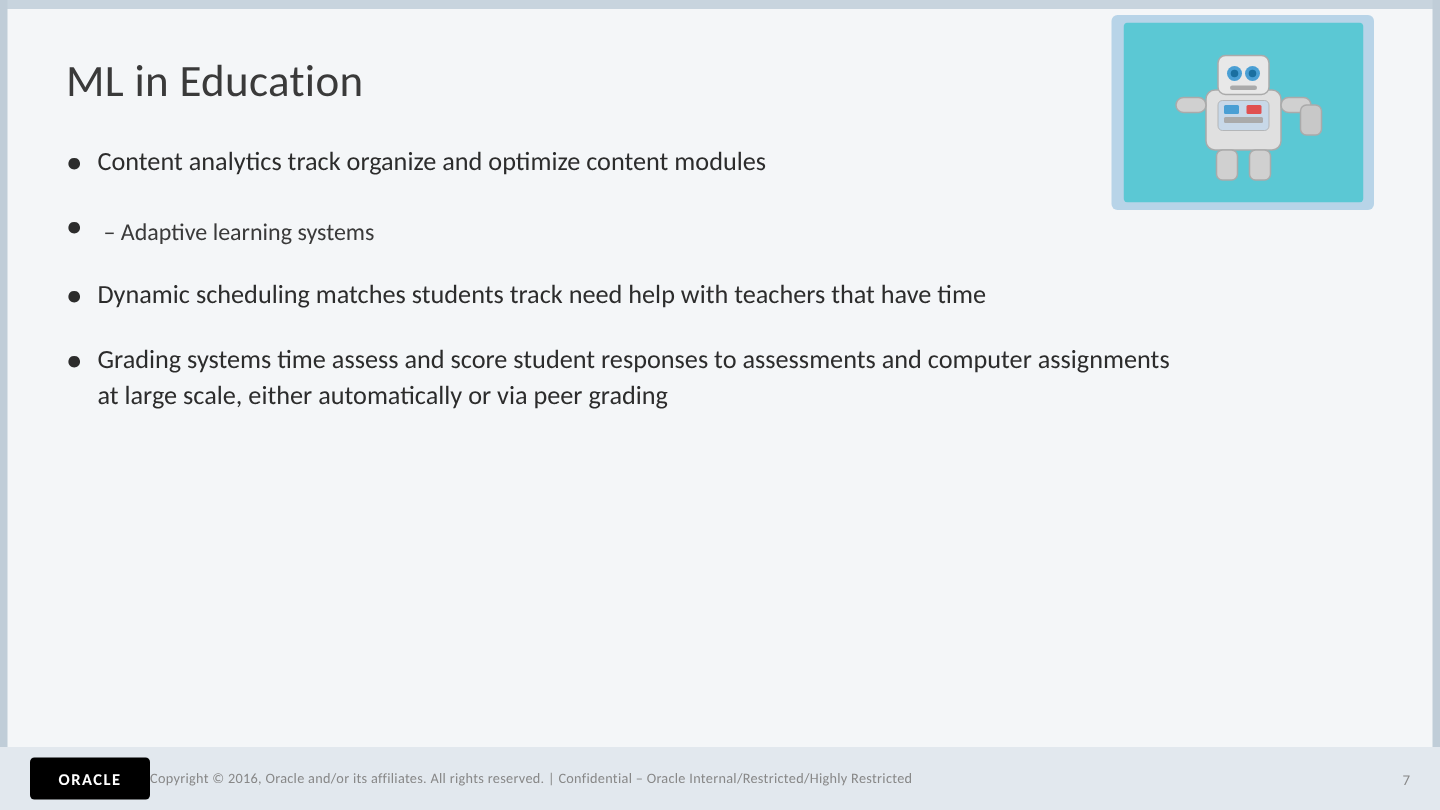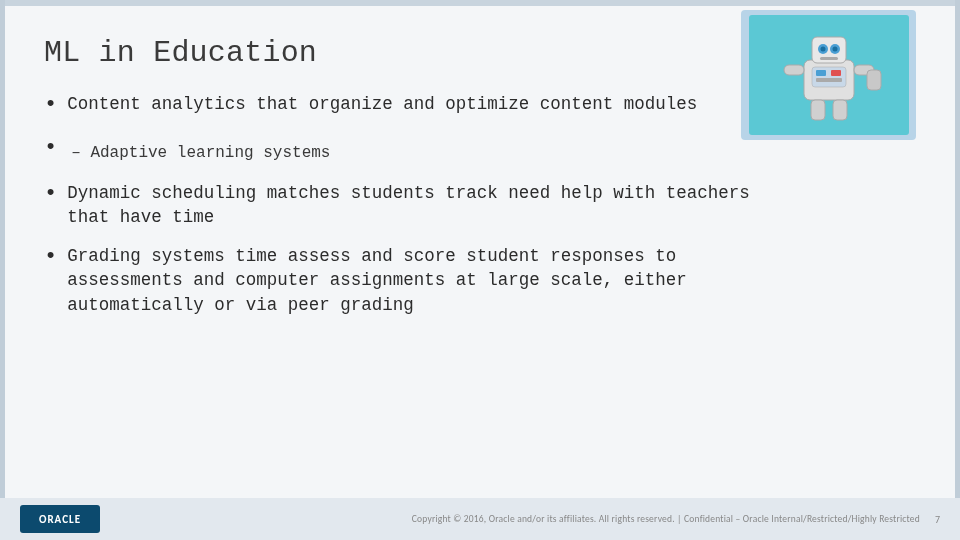--- a/index.html
+++ b/index.html
@@ -29,21 +29,20 @@
       right: 0;
       height: 6px;
       background: #c8d4de;
     }
 
     
     .content {
       padding: 36px 44px 20px 44px;
       flex: 1;
       position: relative;
-      font-family: Liberation Mono, monospace;
     }
 
     
     .robot-image {
       position: absolute;
       top: 10px;
       right: 44px;
       width: 175px;
       height: 130px;
       background: #b8d4e8;
@@ -119,39 +118,38 @@
       height: 42px;
       background: #e2e8ee;
       display: flex;
       align-items: center;
       padding: 0 20px;
     }
 
     .oracle-logo {
       width: 80px;
       height: 28px;
-      background: #0c4a6e;
+      background: #000000;
       border-radius: 3px;
       display: flex;
       align-items: center;
       justify-content: center;
       color: white;
       font-size: 11px;
       font-weight: 700;
       letter-spacing: 1px;
       flex-shrink: 0;
     }
 
     .footer-text {
       flex: 1;
-      text-align: right;
+      text-align: left;
       font-size: 9.5px;
       color: #888;
       letter-spacing: 0.2px;
-      margin-left: 20px;
     }
 
     .page-number {
       font-size: 10px;
       color: #888;
       width: 20px;
       text-align: right;
     }
 
     
@@ -214,21 +212,21 @@
         <rect x="67" y="63" width="26" height="4" rx="1" fill="#aaa"></rect>
       </svg>
     </div>
 
     <h1 class="title">ML in Education</h1>
 
     <ul class="bullets">
 
       <li class="bullet-main">
         <span class="dot">•</span>
-        <span class="text">Content analytics that organize and optimize content modules</span>
+        <span class="text">Content analytics track organize and optimize content modules</span>
       </li>
 
       <li class="bullet-main">
         <span class="dot">•</span>
         <div class="text">
           <ul class="sub-bullets">
             <li class="sub-bullet">– Adaptive learning systems</li>
           </ul>
         </div>
       </li>

